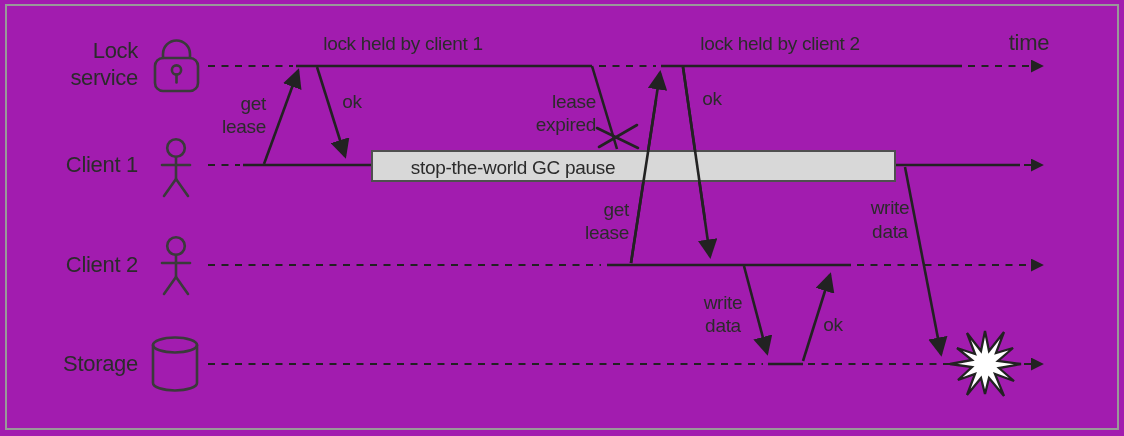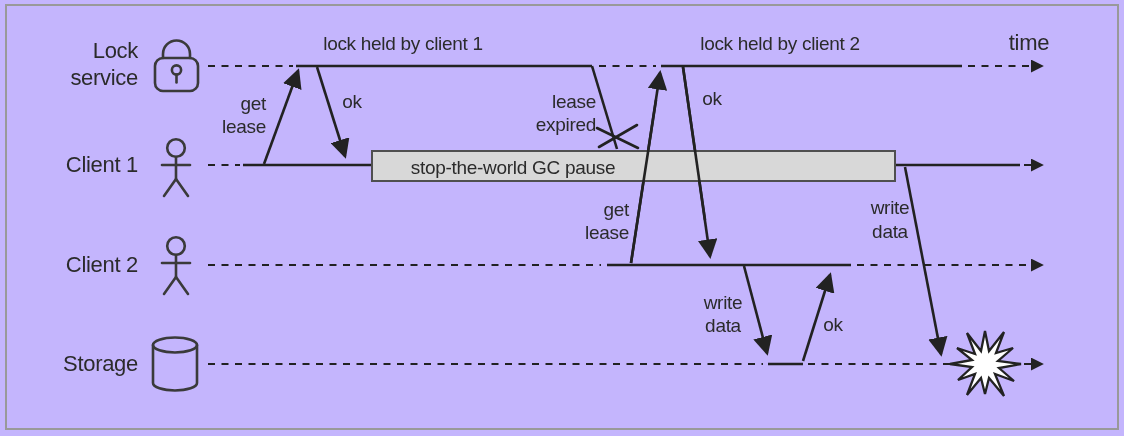--- a/index.html
+++ b/index.html
@@ -1,16 +1,16 @@
 <!DOCTYPE html>
 <html style="--line: #222222; --text: #2b2b2b; --gc-box-fill: #d8d8d8; --gc-box-border: #4f4f4f; --frame: #999999;"><head>
 <meta charset="utf-8">
 <style>
   html,body{margin:0;padding:0;background:#ffffff;}
-  .stage{position:relative;width:1124px;height:436px;background:#c4b5fd;overflow:hidden;}
+  .stage{position:relative;width:1124px;height:436px;background:#a21caf;overflow:hidden;}
   svg{display:block;}
   .txt{font-family:"Liberation Sans", sans-serif; fill:var(--text,#2b2b2b); letter-spacing:-0.3px;}
   .lane-label{font-size:22px;}
   .ann{font-size:19px;}
   .gc-text{font-size:19px;}
   .time-text{font-size:22px;}
   .lane-dash{stroke:var(--line,#222);stroke-width:2;stroke-dasharray:7 6.5;fill:none;}
   .lane-solid{stroke:var(--line,#222);stroke-width:2.6;fill:none;}
   .msg{stroke:var(--line,#222);stroke-width:2.6;fill:none;}
   .xmark{stroke:var(--line,#222);stroke-width:2.6;fill:none;stroke-linecap:round;}

